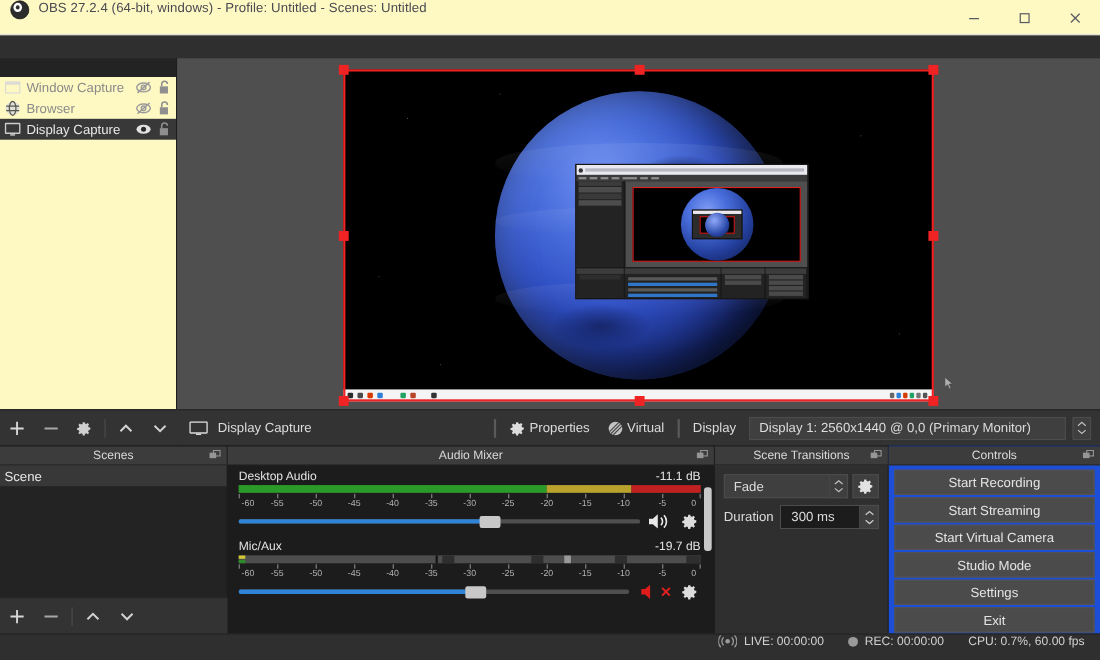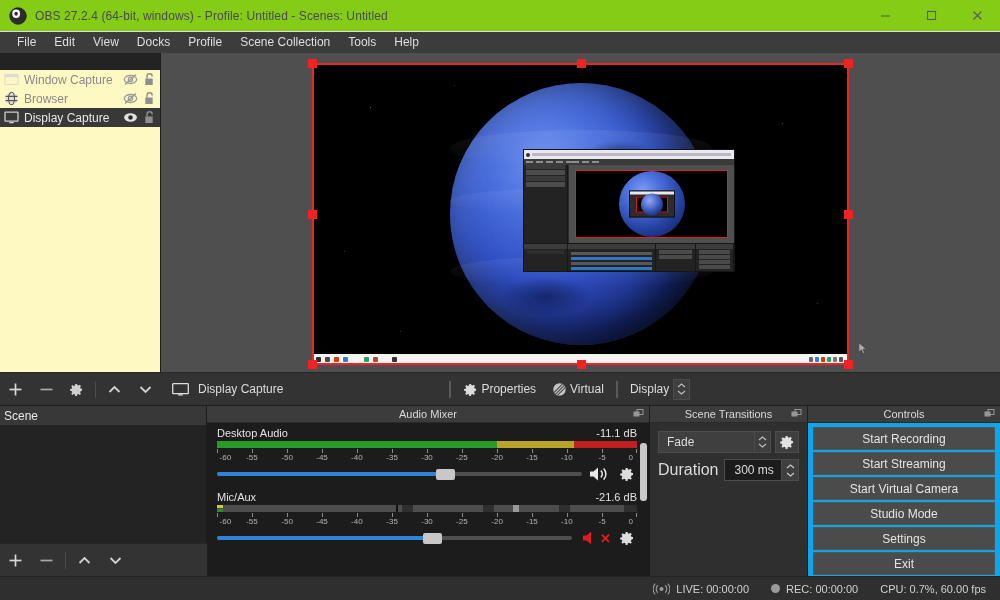--- a/index.html
+++ b/index.html
@@ -10,22 +10,22 @@
     font-size: 12px;
     background: #2b2b2b;
     color: #d4d4d4;
     -webkit-font-smoothing: antialiased;
   }
   #app { position: relative; width: 1000px; height: 600px; background: #2f2f2f; }
 
   
   .titlebar {
     position: absolute; left:0; top:0; width:1000px; height:32px;
-    background:#84cc16; border-bottom:1px solid #dcdcdc;
-    display:flex; align-items:center;
+    background:#fef9c3; border-bottom:1px solid #dcdcdc;
+    display:flex; align-items:flex-start;
   }
   .tb-logo { width:18px; height:18px; margin-left:9px; margin-right:8px; flex:none; }
   .tb-title { font-size:12px; color:#4a4a52; letter-spacing:.1px; white-space:nowrap; }
   .tb-spacer { flex:1; }
   .tb-btn {
     width:46px; height:32px; display:flex; align-items:center; justify-content:center;
     color:#5a5a62; font-size:13px; flex:none;
   }
   .tb-btn svg { display:block; }
 
@@ -178,34 +178,34 @@
   .mixer-scroll { position:absolute; right:2px; top:20px; width:7px; height:58px; background:#c9c9c9; border-radius:3px; }
 
   
   .trans-dock { position:absolute; left:650px; top:405px; width:158px; height:171px; background:#2f2f2f; border-top:1px solid #1d1d1d; border-right:1px solid #1d1d1d; }
   .trans-body { padding:8px 8px 0 8px; }
   .trans-row1 { display:flex; align-items:center; }
   .trans-combo { flex:1; height:22px; background:#3f3f3f; border:1px solid #4c4c4c; display:flex; align-items:center; padding-left:8px; font-size:12px; color:#dcdcdc; min-width:0; }
   .trans-combo-arrow { width:16px; height:22px; background:#3f3f3f; border:1px solid #4c4c4c; border-left:none; display:flex; flex-direction:column; align-items:center; justify-content:center; flex:none; }
   .trans-cog { width:24px; height:22px; margin-left:4px; background:#3f3f3f; border:1px solid #4c4c4c; display:flex; align-items:center; justify-content:center; flex:none; }
   .trans-row2 { display:flex; align-items:center; margin-top:6px; }
-  .trans-dur-lbl { font-size:16px; color:#dcdcdc; margin-right:6px; flex:none;text-align:center; }
+  .trans-dur-lbl { font-size:12px; color:#dcdcdc; margin-right:6px; flex:none;text-align:center; }
   .trans-dur-box { flex:1; height:22px; background:#1c1c1c; border:1px solid #4c4c4c; display:flex; align-items:center; padding-left:9px; font-size:12px; color:#dcdcdc; min-width:0; }
   .trans-spin { width:17px; height:22px; background:#3f3f3f; border:1px solid #4c4c4c; border-left:none; display:flex; flex-direction:column; align-items:center; justify-content:center; flex:none; }
 
   
-  .ctrl-dock { position:absolute; left:808px; top:405px; width:192px; height:171px; background:#0ea5e9; border-top:1px solid #1d1d1d; }
+  .ctrl-dock { position:absolute; left:808px; top:405px; width:192px; height:171px; background:#1d4ed8; border-top:1px solid #1d1d1d; }
   .ctrl-body { padding:4px 5px 0 5px; }
   .ctrl-btn {
     height:23px; margin-bottom:2px; background:#4b4b4b; border:1px solid #545454;
     display:flex; align-items:center; justify-content:center; font-size:12px; color:#e4e4e4;
   }
 
   
-  .statusbar { position:absolute; left:0; top:576px; width:1000px; height:24px; background:#2f2f2f; border-top:1px solid #242424; display:flex; align-items:center; }
+  .statusbar { position:absolute; left:0; top:576px; width:1000px; height:24px; background:#2f2f2f; border-top:1px solid #242424; display:flex; align-items:flex-start; }
   .sb-spacer { flex:1; }
   .sb-grp { display:flex; align-items:center; margin-right:22px; }
   .sb-grp .gi { margin-right:6px; display:flex; align-items:center; }
   .sb-txt { font-size:11px; color:#d0d0d0; white-space:nowrap; }
   .rec-dot { width:9px; height:9px; border-radius:50%; background:#9a9a9a; }
 </style>
 </head>
 <body>
 
 <div id="app">
@@ -230,30 +230,20 @@
       </svg>
     </div>
     <div class="tb-btn">
       <svg width="11" height="11" viewBox="0 0 11 11">
         <line x1="1.5" y1="1.5" x2="9.5" y2="9.5" stroke="#5a5a62" stroke-width="1.1"></line>
         <line x1="9.5" y1="1.5" x2="1.5" y2="9.5" stroke="#5a5a62" stroke-width="1.1"></line>
       </svg>
     </div>
   </div>
 
-  <div class="menubar">
-    <div class="menu-item">File</div>
-    <div class="menu-item">Edit</div>
-    <div class="menu-item">View</div>
-    <div class="menu-item">Docks</div>
-    <div class="menu-item">Profile</div>
-    <div class="menu-item">Scene Collection</div>
-    <div class="menu-item">Tools</div>
-    <div class="menu-item">Help</div>
-  </div>
 
   <div class="sources-dock">
     <div class="sources-list">
 
       <div class="src-row">
         <svg class="src-ico" viewBox="0 0 15 15">
           <rect x="1" y="2.5" width="13" height="10" fill="none" stroke="#d8d8d8" stroke-width="1.2"></rect>
           <rect x="1" y="2.5" width="13" height="2.6" fill="#d8d8d8"></rect>
         </svg>
         <div class="src-name hidden-src">Window Capture</div>
@@ -469,31 +459,41 @@
       <svg class="gi" viewBox="0 0 15 15">
         <circle cx="7.5" cy="7.5" r="6.2" fill="#c4c4c4"></circle>
         <path d="M2.2 10.4 L10.4 2.2 M3.6 12.1 L12.1 3.6 M5.6 13.2 L13.2 5.6" stroke="#4a4a4a" stroke-width="1.1"></path>
       </svg>
       <span>Virtual</span>
     </div>
     <div class="sc-vsep"></div>
     <div class="sc-btn">
       <span>Display</span>
     </div>
+    <div class="sc-combo">
+      <span>Display 1: 2560x1440 @ 0,0 (Primary Monitor)</span>
+    </div>
     <div class="sc-spin">
       <svg width="9" height="5" viewBox="0 0 9 5">
         <polyline points="1,4 4.5,1 8,4" fill="none" stroke="#c0c0c0" stroke-width="1.1"></polyline>
       </svg>
       <svg width="9" height="5" viewBox="0 0 9 5" style="margin-top:2px">
         <polyline points="1,1 4.5,4 8,1" fill="none" stroke="#c0c0c0" stroke-width="1.1"></polyline>
       </svg>
     </div>
   </div>
 
   <div class="scenes-dock">
+    <div class="dock-title">
+      <span class="t">Scenes</span>
+      <svg class="float-ico" viewBox="0 0 11 11">
+        <rect x="0.5" y="2.5" width="6" height="5" fill="#b5b5b5"></rect>
+        <rect x="4" y="0.5" width="6" height="5" fill="none" stroke="#b5b5b5" stroke-width="1"></rect>
+      </svg>
+    </div>
     <div>
       <div class="scene-row">
         <span class="nm">Scene</span>
       </div>
     </div>
   </div>
 
   <div class="dock-toolbar scenes-toolbar">
     <div class="tbar-btn">
       <svg width="15" height="15" viewBox="0 0 15 15">
@@ -585,21 +585,21 @@
               <path fill="#dcdcdc" d="M12 8.4a3.6 3.6 0 1 0 0 7.2 3.6 3.6 0 0 0 0-7.2zm0 5.6a2 2 0 1 1 0-4 2 2 0 0 1 0 4z"></path>
               <path fill="#dcdcdc" d="M21 13.4v-2.8l-2.5-.4a6.8 6.8 0 0 0-.8-2l1.5-2-2-2-2 1.5a6.8 6.8 0 0 0-2-.8L12.8 3h-2.8l-.4 2.5a6.8 6.8 0 0 0-2 .8L5.6 4.8l-2 2L5.1 8.9a6.8 6.8 0 0 0-.8 2L1.8 11.3v2.8l2.5.4a6.8 6.8 0 0 0 .8 2L3.6 18.6l2 2 2-1.5a6.8 6.8 0 0 0 2 .8l.4 2.5h2.8l.4-2.5a6.8 6.8 0 0 0 2-.8l2 1.5 2-2-1.5-2a6.8 6.8 0 0 0 .8-2L21 13.4z"></path>
             </svg>
           </div>
         </div>
       </div>
 
       <div class="chan" style="padding-top:6px">
         <div class="chan-head">
           <span class="chan-name">Mic/Aux</span>
-          <span class="chan-db">-21.6 dB</span>
+          <span class="chan-db">-19.7 dB</span>
         </div>
         <div class="meter idle">
           <div class="seg" style="left:0; width:100%; background:#4d4d4d;"></div>
           <div class="seg" style="left:42.6%; width:2px; background:#131313;"></div>
           <div class="seg" style="left:44%; width:2.6%; background:#2e2e2e;"></div>
           <div class="seg" style="left:63.4%; width:2.6%; background:#2e2e2e;"></div>
           <div class="seg" style="left:70.5%; width:1.4%; background:#9a9a9a;"></div>
           <div class="seg" style="left:81.4%; width:2.6%; background:#2e2e2e;"></div>
           <div class="seg" style="left:97%;  right:0; background:#2e2e2e;"></div>
           <div class="seg" style="left:0; width:1.4%; top:0; height:3px; background:#d2c832;"></div>

